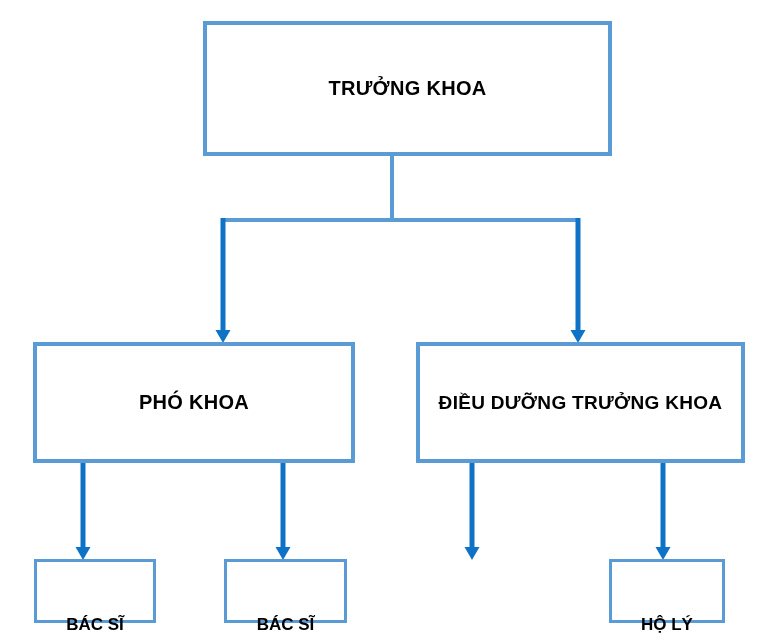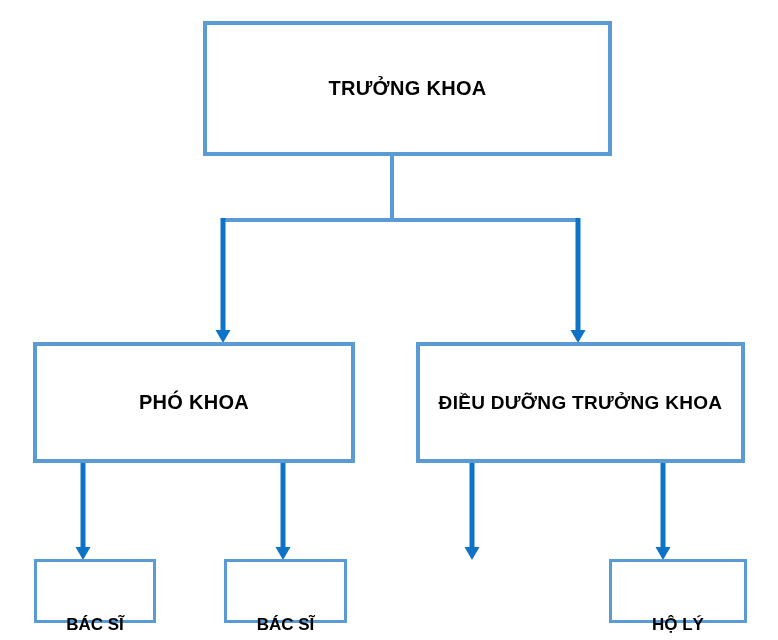--- a/index.html
+++ b/index.html
@@ -39,21 +39,21 @@
     padding-top:19px;
     font-size:17px;
     line-height:29px;
   }
   .node-truong-khoa{left:203px;top:13px;width:409px;height:135px;font-size:20px;letter-spacing:.3px;margin-top:8px;}
   .node-pho-khoa{left:33px;top:342px;width:322px;height:121px;font-size:20px;letter-spacing:.3px;}
   .node-dieu-duong-truong-khoa{left:416px;top:342px;width:329px;height:121px;font-size:19px;letter-spacing:.3px;}
   .node-bac-si-1{left:34px;top:559px;width:122px;height:64px;}
   .node-bac-si-2{left:224px;top:559px;width:123px;height:64px;}
   .node-dieu-duong{left:422px;top:559px;width:122px;height:64px;}
-  .node-ho-ly{left:609px;top:559px;width:138px;height:64px;text-align:center;}
+  .node-ho-ly{left:609px;top:559px;width:116px;height:64px;text-align:center;}
   .conn-light{stroke:var(--color-connector);stroke-width:4;fill:none;}
   .conn-dark{stroke:var(--color-arrow);stroke-width:5;fill:none;}
   .arrow-head{fill:var(--color-arrow);stroke:none;}
 </style>
 </head>
 <body>
 
 <div class="canvas">
 
   <svg class="connector-layer" width="778" height="640" viewBox="0 0 778 640" aria-hidden="true">

